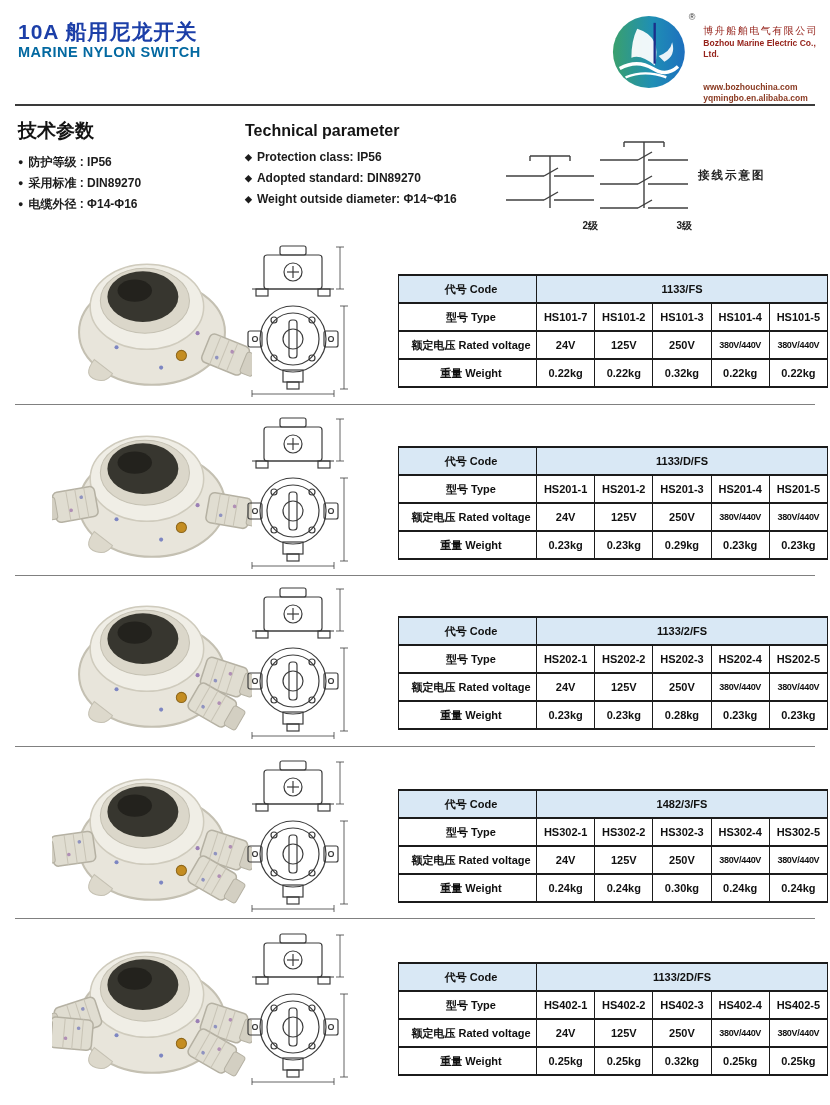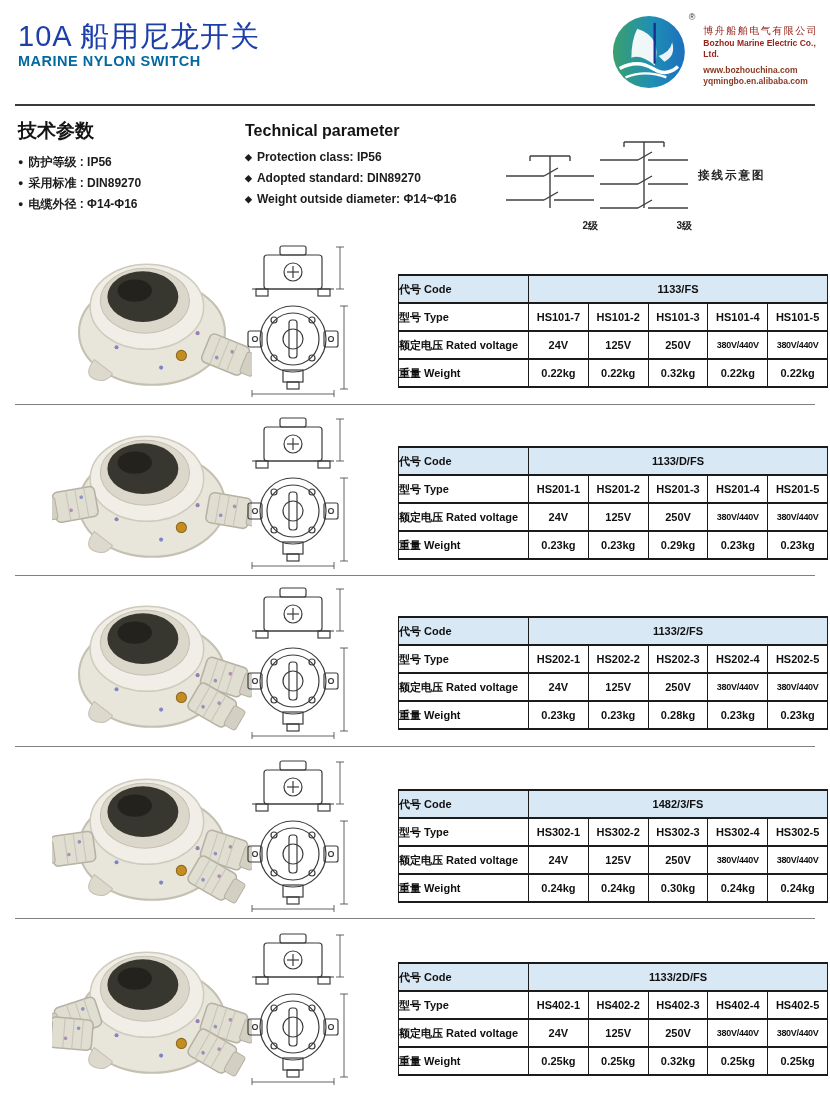--- a/index.html
+++ b/index.html
@@ -1,49 +1,49 @@
 <!DOCTYPE html>
 <html><head>
 <meta charset="utf-8">
 <style>
   html,body{margin:0;padding:0;background:#fff}
   .page{position:relative;width:830px;height:1105px;background:#ffffff;overflow:hidden;
         font-family:"Liberation Sans",sans-serif;color:#111}
   
   .title-block{position:absolute;left:18px;top:20px}
-  .title-cn{font-size:29px;font-weight:normal;color:#1c3fa8;letter-spacing:1px;line-height:1.15}
+  .title-cn{font-size:21px;font-weight:bold;color:#1c3fa8;letter-spacing:1px;line-height:1.15}
   .title-en{font-size:14.5px;font-weight:bold;color:#0369a1;letter-spacing:.5px}
   .logo{position:absolute;left:610px;top:12px;display:flex;align-items:flex-start}
   .logo-reg{font-size:9px;color:#333;margin:0 2px 0 1px}
   .logo-text{margin-left:6px;margin-top:12px;line-height:1.35}
   .lg-cn{font-size:10px;font-weight:normal;color:#96241c;letter-spacing:1.5px}
   .lg-en{font-size:8.5px;font-weight:bold;color:#96241c}
   .lg-site{font-size:8.5px;font-weight:bold;color:#8a3a22;line-height:1.3}
-  .lg-site.first{margin-top:5px}
+  .lg-site.first{margin-top:22px}
   .header-rule{position:absolute;left:15px;top:104px;width:800px;border-top:2px solid #3a3a3a}
   
   .tech-cn{position:absolute;left:18px;top:118px}
   .tech-cn h3{margin:0 0 8px 0;font-size:19px;font-weight:bold;color:#141414}
   .tech-en{position:absolute;left:245px;top:122px}
   .tech-en h3{margin:0 0 7px 0;font-size:16px;font-weight:bold;color:#141414}
   .tech-list{list-style:none;margin:0;padding:0}
   .tech-list li{font-size:12px;font-weight:bold;color:#1c1c1c;line-height:1.75;display:flex;align-items:center}
   .bullet{margin-right:5px;font-size:9px}
   .wire{position:absolute}
   .wire-label{text-align:right;font-size:10px;font-weight:bold;color:#222;margin-top:1px}
   .wire-caption{position:absolute;left:698px;top:168px;font-size:11.5px;font-weight:bold;color:#222;letter-spacing:2px}
   
   .row{position:absolute;left:0;width:830px;height:166px}
   .photo{position:absolute;left:52px;top:6px}
   .drawing{position:absolute;left:240px;top:2px}
   .spec{position:absolute;left:398px;top:34px;width:430px;border-collapse:collapse;table-layout:fixed}
   .spec td{border:1px solid #1b1b1b;border-top-width:2px;border-bottom-width:2px;height:26px;
            text-align:center;vertical-align:middle;font-size:11px;font-weight:bold;color:#101010;
            padding:0 1px;white-space:nowrap;overflow:hidden}
-  .spec .lbl{width:128px;text-align:left;padding-left:0}
+  .spec .lbl{width:128px;text-align:center;padding-left:8px}
   .spec tr.hdr td{background:#d9e8f5}
   .spec td.vtight{font-size:9px;letter-spacing:-.3px}
   .sep{position:absolute;left:15px;width:800px;border-top:1.5px solid #808080}
 </style>
 </head>
 <body>
 
 <svg width="0" height="0" style="position:absolute">
   <defs>
     <linearGradient id="logoGrad" x1="0" y1="0" x2="1" y2="0">

